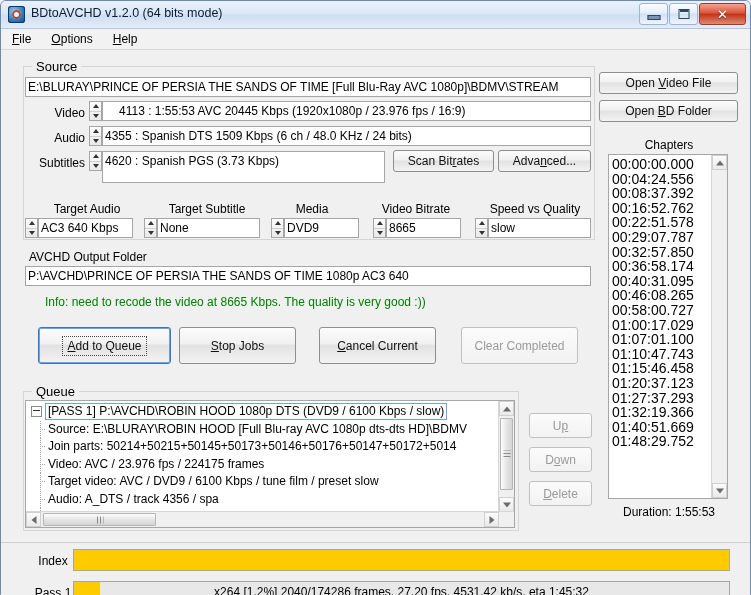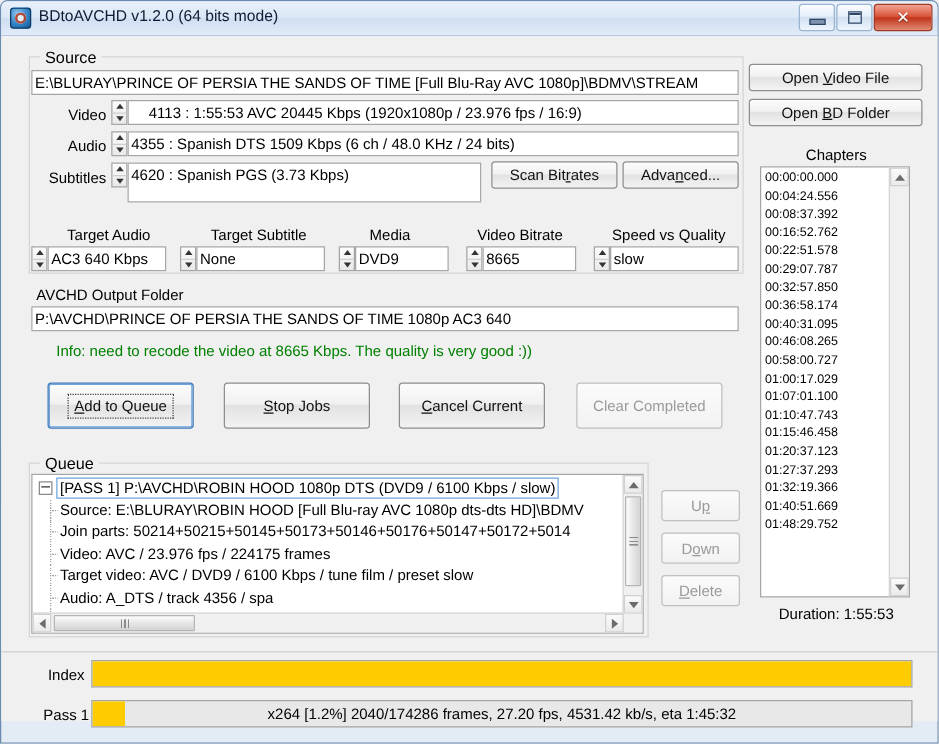--- a/index.html
+++ b/index.html
@@ -124,21 +124,21 @@
   
   .info{position:absolute;font-size:12px;color:#008000;white-space:nowrap;}
 
   
   .listbox{
     position:absolute;box-sizing:border-box;border:1px solid #a6a6a6;background:#fff;
     overflow:hidden;
   }
   .chapters-list{
     position:absolute;left:0;top:0;right:15px;bottom:0;
-    font-family:"Liberation Sans","DejaVu Sans",sans-serif;font-size:10px;
+    font-family:"Liberation Sans","DejaVu Sans",sans-serif;font-size:14px;
     padding:2px 0 0 3px;line-height:14.6px;overflow:hidden;border-radius:16px;
   }
   .chapters-list div{white-space:nowrap;}
 
   
   .vscroll{
     position:absolute;right:0;top:0;width:15px;bottom:0;
     background:#f0f0f0;border-left:1px solid #d6d6d6;
   }
   .vscroll .arr{
@@ -248,20 +248,25 @@
         </div>
       <div class="wb max">
           <span class="g"></span>
         </div>
       <div class="wb close">
           <span class="g">✕</span>
         </div>
     </div>
   </div>
 
+  <div class="menubar">
+    <div class="menu-item"><u>F</u><span>ile</span></div>
+    <div class="menu-item"><u>O</u><span>ptions</span></div>
+    <div class="menu-item"><u>H</u><span>elp</span></div>
+  </div>
 
   <div class="client">
 
     <div class="group" style="left:22px;top:16px;width:570px;height:172px;">
       <span class="legend">Source</span>
     </div>
 
     <div class="tinput" style="left:24px;top:27px;width:566px;height:20px;">E:\BLURAY\PRINCE OF PERSIA THE SANDS OF TIME [Full Blu-Ray AVC 1080p]\BDMV\STREAM</div>
 
     <div class="lbl" style="left:32px;top:56px;width:52px;text-align:right;">Video</div>
@@ -332,21 +337,21 @@
       <div class="half up"></div>
       <div class="half dn"></div>
     </div>
     <div class="tinput" style="left:487px;top:168px;width:103px;height:20px;">slow</div>
 
     <div class="lbl" style="left:28px;top:200px;">AVCHD Output Folder</div>
     <div class="tinput" style="left:24px;top:216px;width:566px;height:20px;">P:\AVCHD\PRINCE OF PERSIA THE SANDS OF TIME 1080p AC3 640</div>
 
     <div class="info" style="left: 44px; top: 245px; color: rgb(0, 128, 0);">Info: need to recode the video at 8665 Kbps. The quality is very good :))</div>
 
-    <div class="btn focus" style="left:37px;top:277px;width:117px;height:37px;">
+    <div class="btn focus" style="left:37px;top:277px;width:133px;height:37px;">
       <span class="inner"><u>A</u>dd to Queue</span>
     </div>
     <div class="btn" style="left:178px;top:277px;width:117px;height:37px;">
       <span><u>S</u>top Jobs</span>
     </div>
     <div class="btn" style="left:318px;top:277px;width:117px;height:37px;">
       <span><u>C</u>ancel Current</span>
     </div>
     <div class="btn disabled" style="left:460px;top:277px;width:117px;height:37px;">
       <span>Clear Completed</span>

